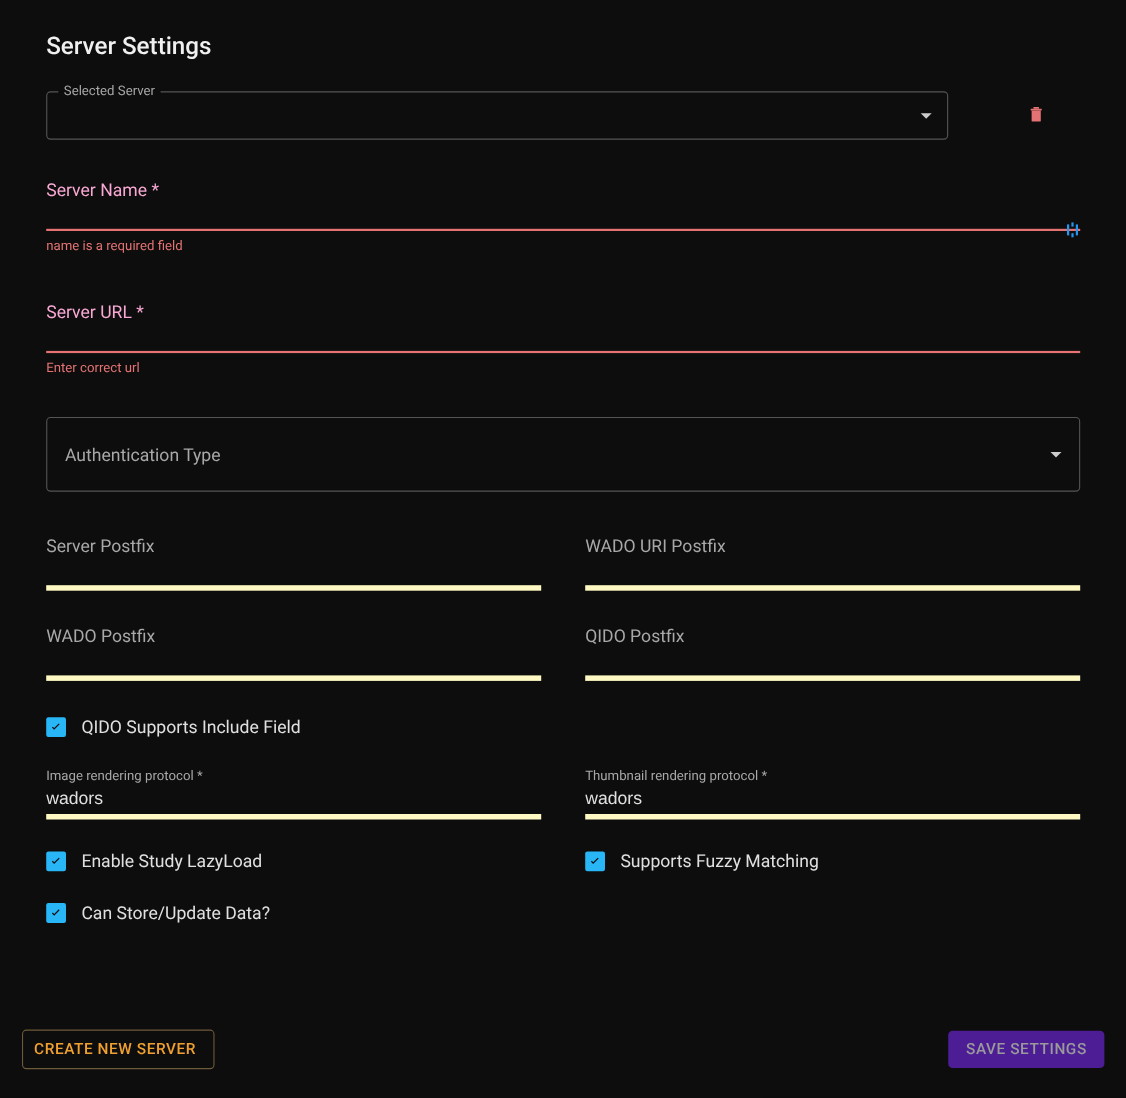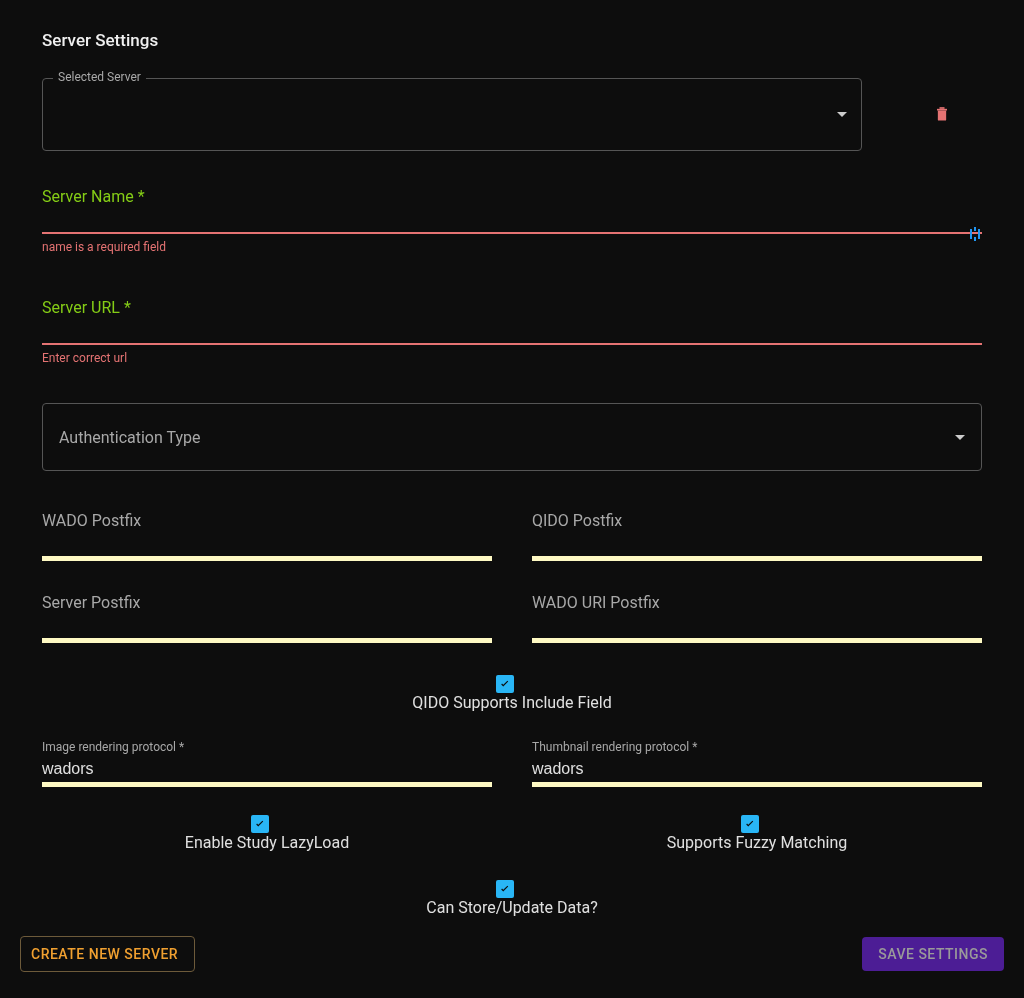--- a/index.html
+++ b/index.html
@@ -6,38 +6,38 @@
   body {
     background: #0d0d0d;
     color: #e0e0e0;
     font-family: 'Roboto', 'Segoe UI', Arial, sans-serif;
     width: 1024px;
     height: 998px;
     padding: 30px 22px 20px 22px;
     position: relative;
   }
   .page-title {
-    font-size: 17px;
+    font-size: 22px;
     font-weight: 500;
     color: #f0f0f0;
     margin-left: 20px;
     margin-bottom: 28px;
   }
   .form-area { padding: 0 20px; }
   .row { display: flex; gap: 40px; }
   .row > .field { flex: 1; }
   .row.server-row { align-items: center; gap: 40px; margin-bottom: 36px;}
   .row.server-row .select-outlined { flex: 1; }
   .delete-wrap { width: 80px; display:flex; justify-content:center;}
   
   .select-outlined {
     position: relative;
     border: 1px solid #555;
     border-radius: 4px;
-    height: 73px;
+    height: 44px;
     display: flex;
     align-items: center;
     padding: 0 14px;
     cursor: pointer;
   }
   .select-outlined .floating-label {
     position: absolute;
     top: -9px;
     left: 10px;
     background: #0d0d0d;
@@ -67,42 +67,42 @@
   .underline-input {
     width: 100%;
     border: none;
     border-bottom: 5px solid #fef9c3;
     background: transparent;
     color: #e0e0e0;
     font-size: 16px;
     padding: 2px 0 4px 0;
     outline: none;
   }
-  .field.error .field-label { color: #84cc16; }
+  .field.error .field-label { color: #f9a8d4; }
   .field.error .underline-input { border-bottom: 2px solid #e57373; }
   .helper-text { font-size: 12px; color: #e57373; margin-top: 6px; display:block;}
   .field-with-icon { position:relative; }
   .field-end-icon {
     position:absolute; right:0; bottom:10px;
     color:#2196f3; font-size:14px; letter-spacing:-2px;
   }
   
   .select-plain {
     border: 1px solid #555;
     border-radius: 4px;
     height: 68px;
     display:flex; align-items:center;
     padding: 0 16px;
     color: #a8a8a8;
     font-size:16px;
     cursor:pointer;
     margin-bottom: 40px;
   }
   
-  .checkbox-row { display:flex; align-items:center; margin-bottom: 28px; flex-direction: column; }
+  .checkbox-row { display:flex; align-items:center; margin-bottom: 28px; }
   .checkbox {
     width:18px; height:18px; border-radius:2px;
     background:#29b6f6;
     display:flex; align-items:center; justify-content:center;
     margin-right:14px; cursor:pointer;
     flex-shrink:0;
   }
   .checkbox svg { width:14px; height:14px; }
   .checkbox-label { font-size:16px; color:#e0e0e0; }
   
@@ -176,36 +176,36 @@
   </div>
 
   <div class="select-plain">
     <span>Authentication Type</span>
     <span class="arrow"></span>
   </div>
 
 
   <div class="row">
     <div class="field">
+      <label class="field-label">Server Postfix</label>
+      <input class="underline-input" type="text" value="" style="">
+    </div>
+    <div class="field">
+      <label class="field-label">WADO URI Postfix</label>
+      <input class="underline-input" type="text" value="" style="">
+    </div>
+  </div>
+
+  <div class="row">
+    <div class="field">
       <label class="field-label">WADO Postfix</label>
       <input class="underline-input" type="text" value="" style="">
     </div>
     <div class="field">
       <label class="field-label">QIDO Postfix</label>
-      <input class="underline-input" type="text" value="" style="">
-    </div>
-  </div>
-
-  <div class="row">
-    <div class="field">
-      <label class="field-label">Server Postfix</label>
-      <input class="underline-input" type="text" value="" style="">
-    </div>
-    <div class="field">
-      <label class="field-label">WADO URI Postfix</label>
       <input class="underline-input" type="text" value="" style="">
     </div>
   </div>
 
   <div class="checkbox-row">
     <span class="checkbox">
       <svg viewBox="0 0 24 24">
           <path fill="#0d0d0d" d="M9 16.2l-3.5-3.5 1.4-1.4L9 13.4l7.1-7.1 1.4 1.4z"></path>
         </svg>
     </span>

